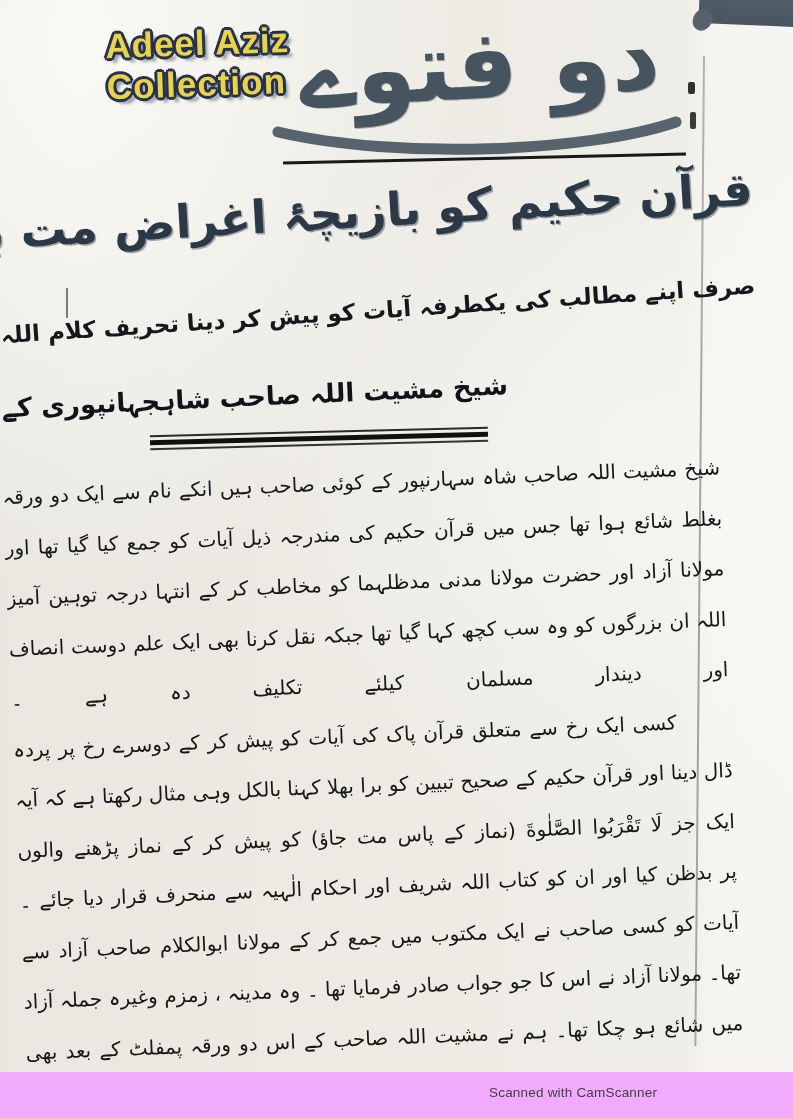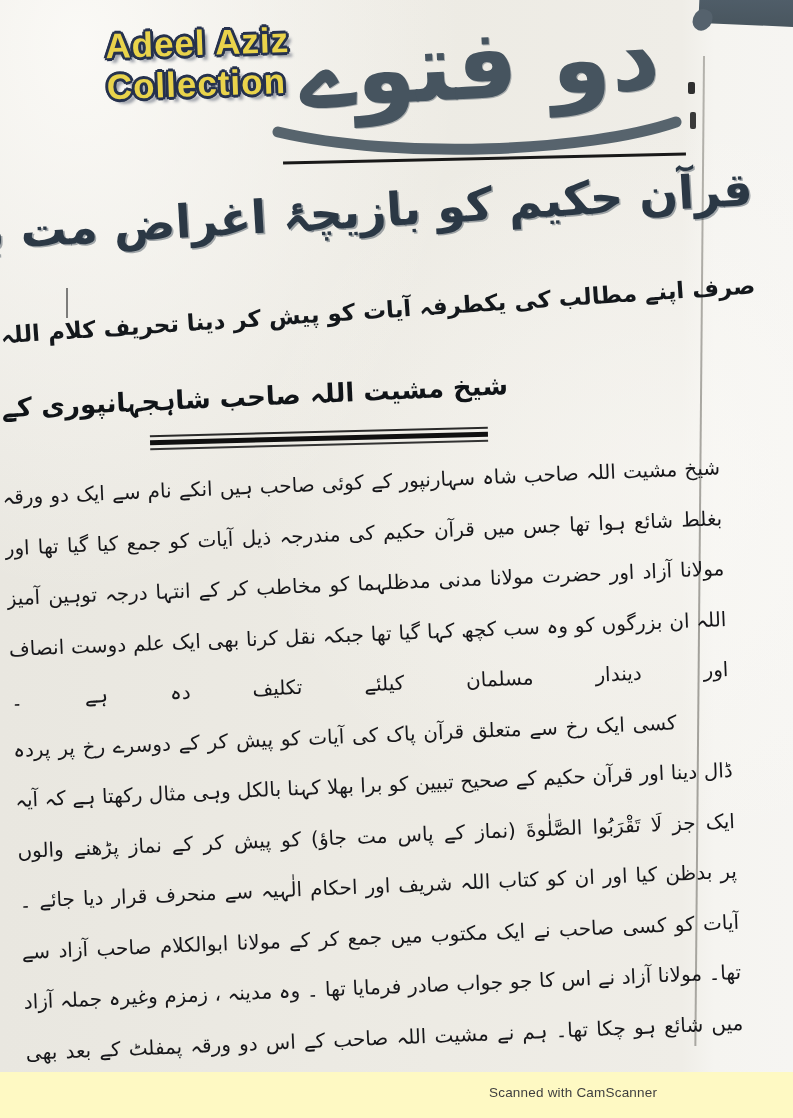--- a/index.html
+++ b/index.html
@@ -106,21 +106,21 @@
     color:#17171a;
   }
   .bline{
     height:50.5px;overflow:hidden;
     font-size:20px;line-height:44px;
     text-align:justify;text-align-last:justify;
   }
   .bline.indent{padding-right:54px;}
   
   .footer-strip{
-    position:absolute;left:0;right:0;bottom:0;height:46px;background:#fef9c3;
+    position:absolute;left:0;right:0;bottom:0;height:46px;background:#f0abfc;
   }
   .footer-strip span{
     position:absolute;left:489px;top:13px;
     font-family:"Liberation Sans",sans-serif;
     font-size:13.5px;color:#3f3f3f;letter-spacing:.2px;
   }
 </style>
 </head>
 <body>
 

